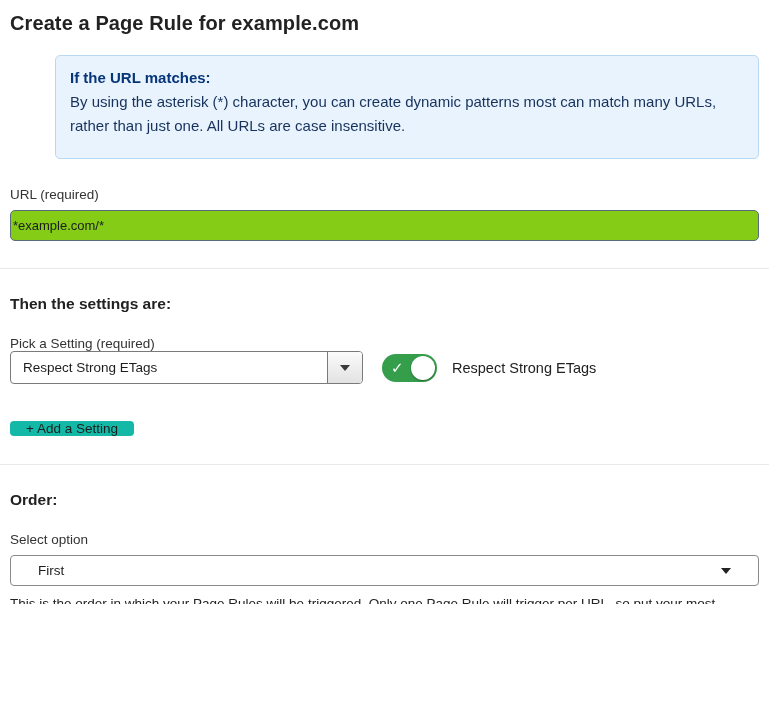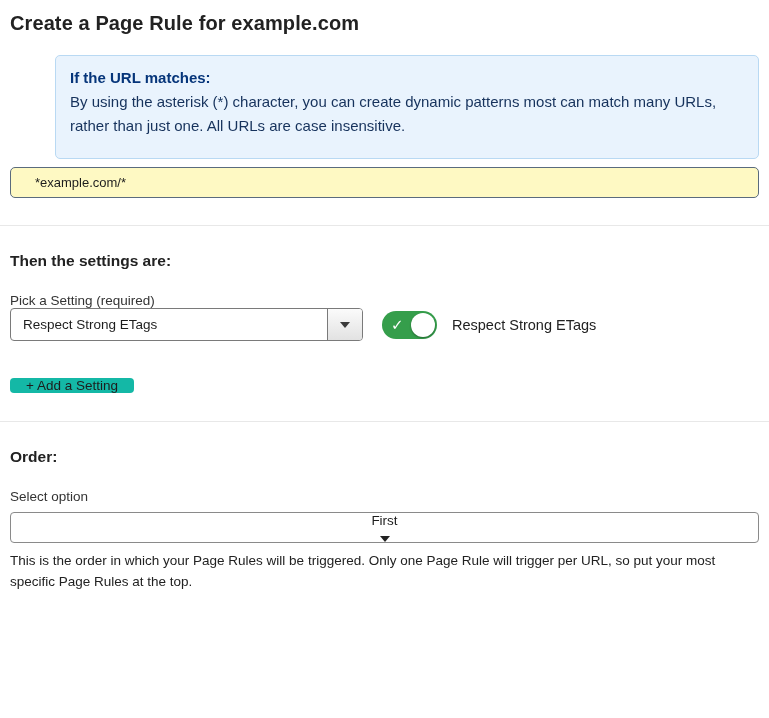--- a/index.html
+++ b/index.html
@@ -46,24 +46,24 @@
   .field-label {
     margin-top: 28px;
     font-size: 13.5px;
     color: #333333;
   }
   .url-input {
     margin-top: 8px;
     width: 100%;
     box-sizing: border-box;
     height: 31px;
-    background: #fef9c3;
+    background: #84cc16;
     border: 1px solid #5a6b7d;
     border-radius: 5px;
-    padding: 0 24px;
+    padding: 0 2px;
     font-family: "Liberation Sans", "DejaVu Sans", sans-serif;
     font-size: 13px;
     color: #1d1d1d;
     outline: none;
   }
   .divider {
     border: none;
     border-top: 1px solid #e8e8e8;
     margin: 27px -10px 0;
   }
@@ -179,21 +179,20 @@
     border: 1px solid #8a8a8a;
     border-radius: 4px;
     background: #ffffff;
     display: flex;
     align-items: center;
     justify-content: space-between;
     padding: 0 27px;
     font-size: 13.5px;
     color: #1d1d1d;
     cursor: pointer;
-    flex-direction: column;
   }
   .order-select .caret-down {
     border-left-width: 5px;
     border-right-width: 5px;
     border-top-width: 6px;
     border-top-color: #222222;
   }
   .help-text {
     margin-top: 7px;
     font-size: 13.5px;
@@ -213,20 +212,21 @@
 
 <div class="page">
 
   <h1 class="page-title">Create a Page Rule for example.com</h1>
 
   <div class="info-box">
     <div class="info-heading">If the URL matches:</div>
     <div class="info-body">By using the asterisk (*) character, you can create dynamic patterns most can match many URLs, rather than just one. All URLs are case insensitive.</div>
   </div>
 
+  <div class="field-label">URL (required)</div>
   <input class="url-input" type="text" value="*example.com/*" style="">
 
   <hr class="divider">
 
   <h2 class="section-heading">Then the settings are:</h2>
 
   <div class="sub-label">Pick a Setting (required)</div>
 
   <div class="setting-row">
     <div class="select-combo">

